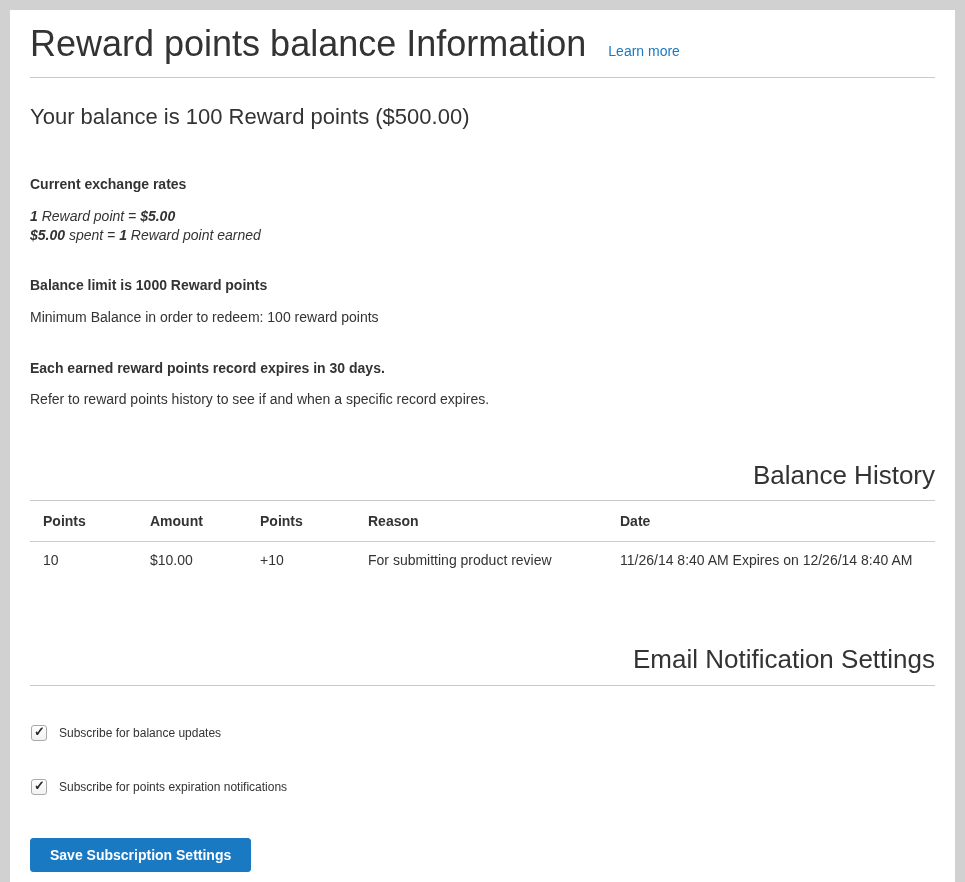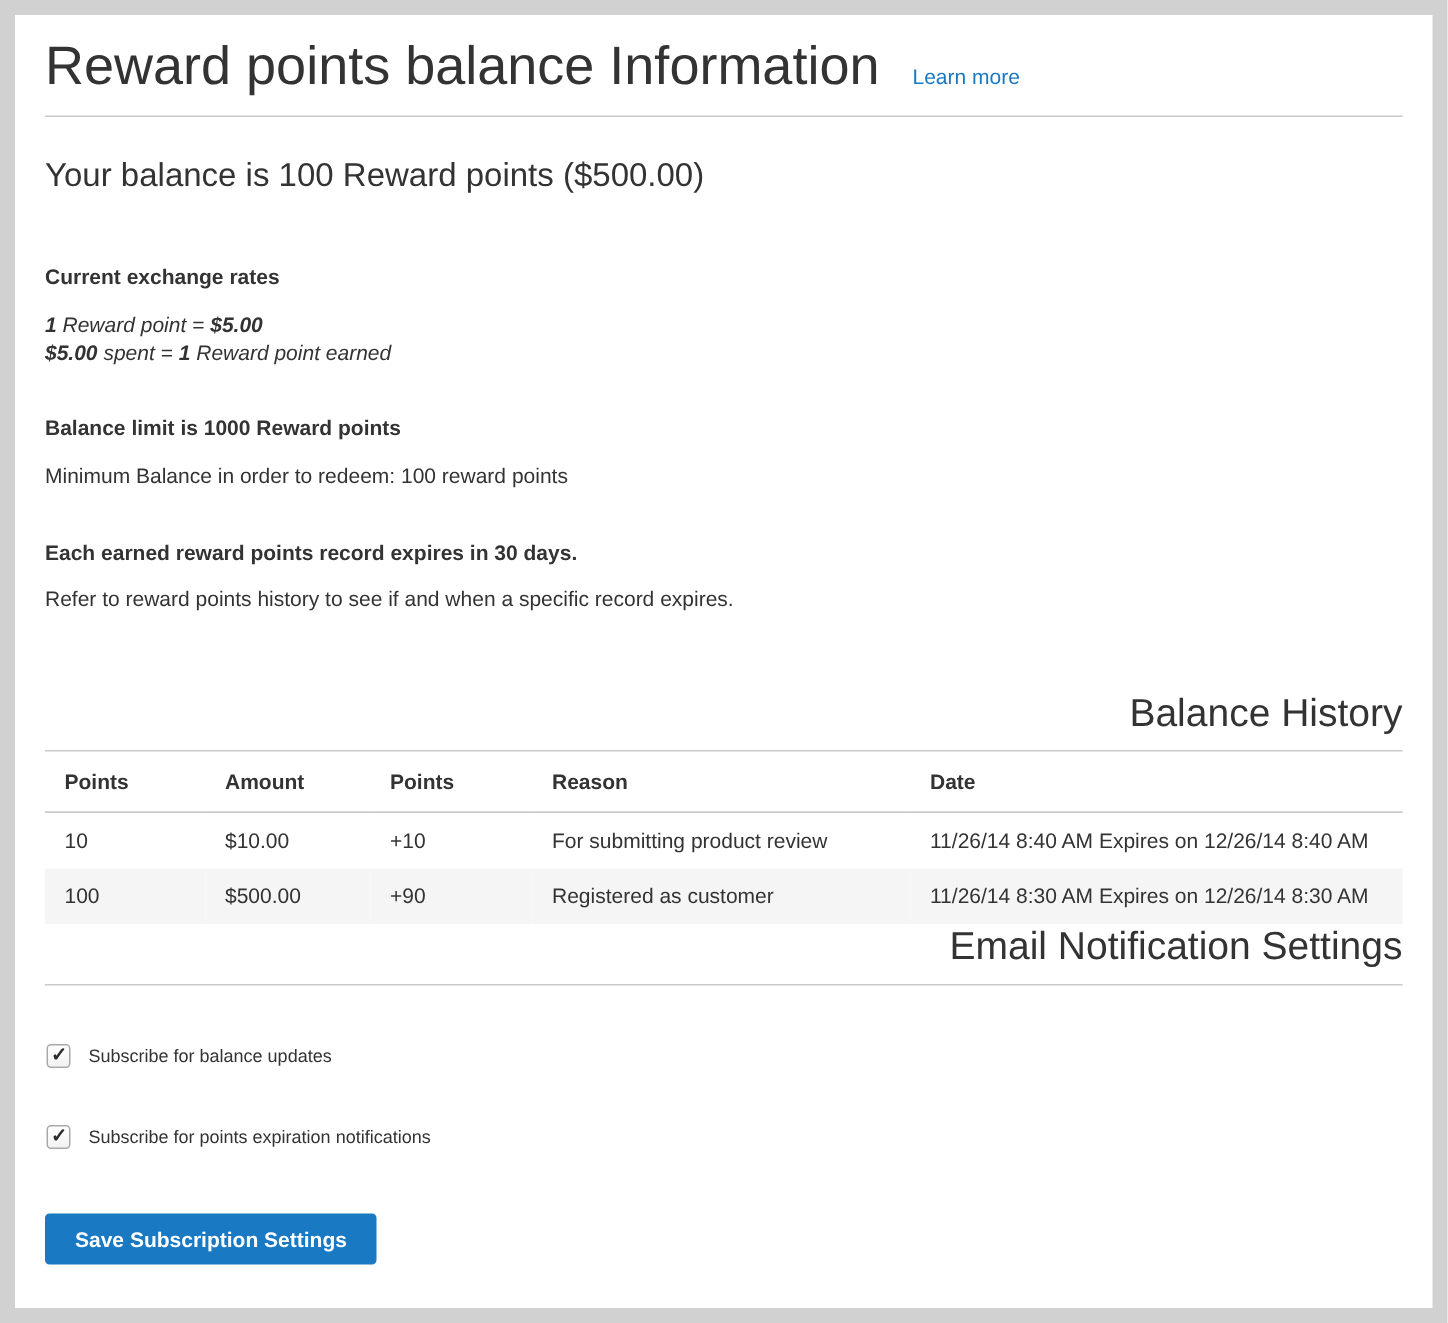--- a/index.html
+++ b/index.html
@@ -70,21 +70,21 @@
     margin: 0;
     font-size: 26px;
     font-weight: 300;
     color: #333333;
     line-height: 1.1;
     padding-bottom: 11px;
     border-bottom: 1px solid #c9c9c9;
     text-align: right;
   }
   .history-heading { margin-top: 52px; }
-  .email-heading   { }
+  .email-heading   { margin-top: 66px; }
 
   
   table.history {
     width: 100%;
     border-collapse: collapse;
     table-layout: fixed;
   }
   table.history th {
     text-align: left;
     font-weight: 700;
@@ -200,27 +200,20 @@
       </tr>
     </thead>
     <tbody>
       <tr>
         <td>10</td>
         <td>$10.00</td>
         <td>+10</td>
         <td>For submitting product review</td>
         <td>11/26/14 8:40 AM Expires on 12/26/14 8:40 AM</td>
       </tr>
-      <tr class="stripe">
-        <td>100</td>
-        <td>$500.00</td>
-        <td>+90</td>
-        <td>Registered as customer</td>
-        <td>11/26/14 8:30 AM Expires on 12/26/14 8:30 AM</td>
-      </tr>
     </tbody>
   </table>
 
   <h2 class="section-heading email-heading">Email Notification Settings</h2>
 
   <label class="option option-1">
     <input type="checkbox" checked="true" style="">
     <span class="option-label">Subscribe for balance updates</span>
   </label>
 

